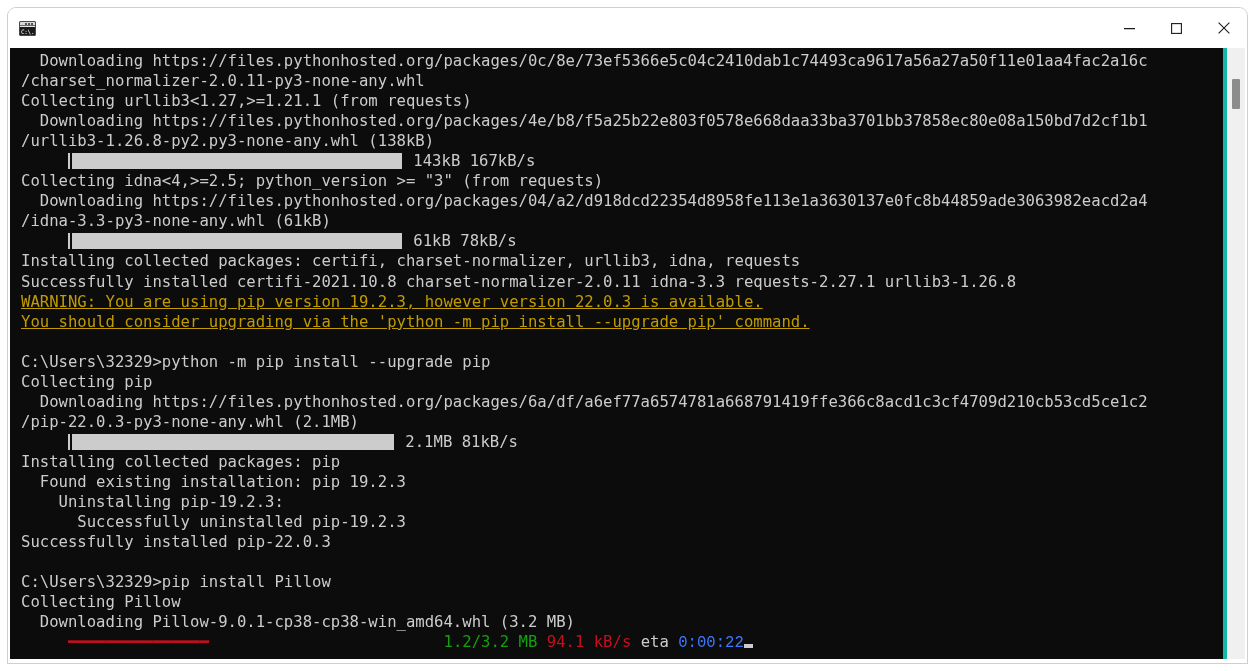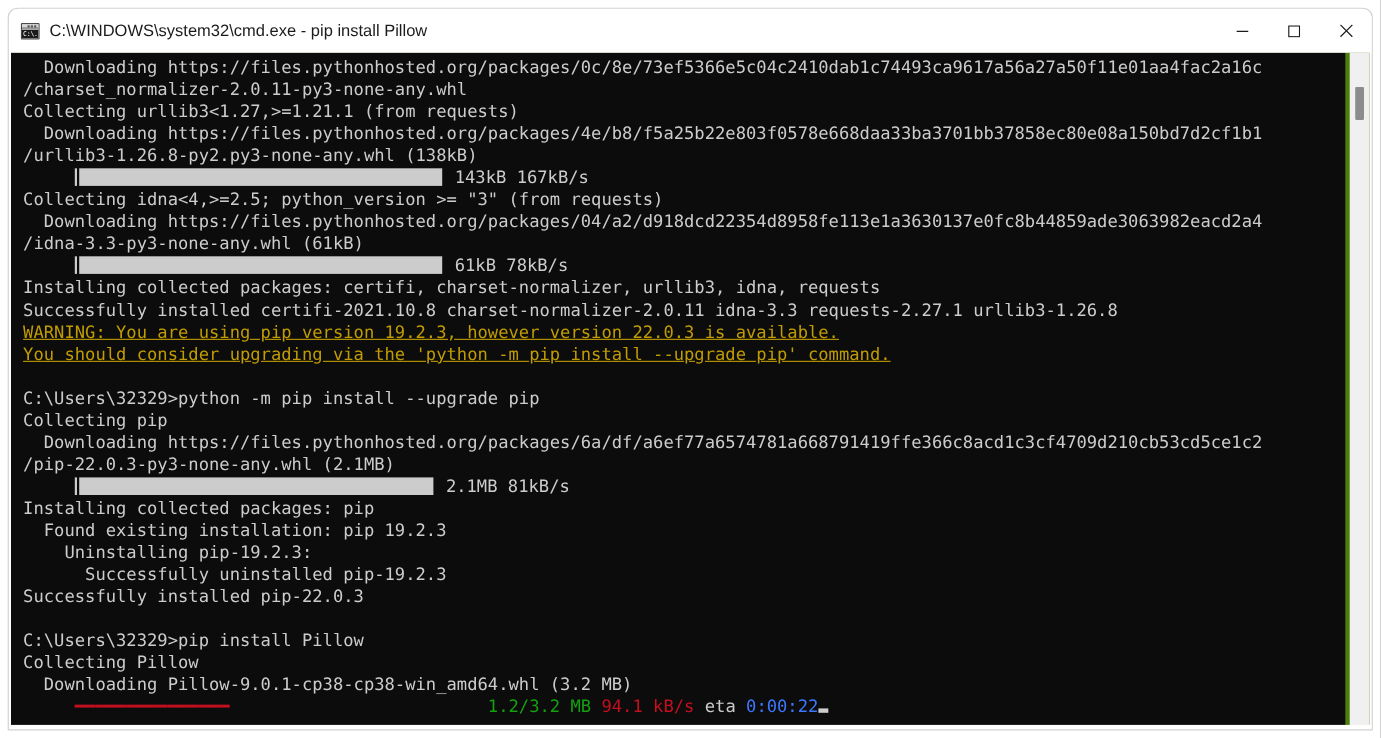--- a/index.html
+++ b/index.html
@@ -85,21 +85,21 @@
     display: flex; align-items: center; justify-content: center;
     color: #1b1b1b;
   }
   .win-btn svg { display:block; }
 
   
   .console {
     position: absolute;
     left: 2px; top: 40px;
     width: 1235px; height: 613px;
-    background: #4d7c0f;
+    background: #14b8a6;
     overflow: hidden;
   }
   .term {
     position: absolute;
     left: 0; top: 0;
     width: 1213px; height: 613px;
     padding: 3px 0 0 11px;
     background: #0c0c0c;
     font-family: "DejaVu Sans Mono", "Liberation Mono", monospace;
     font-size: 15.6px;
@@ -108,21 +108,21 @@
     white-space: pre;
     letter-spacing: 0px;
     overflow: hidden;
   }
   .term .line { height: 20.05px; white-space: pre; }
 
   .c-white  { color: #cccccc; }
   .c-yellow { color: #c19c00; text-decoration: underline; }
   .c-green  { color: #13a10e; }
   .c-red    { color: #c50f1f; }
-  .c-blue   { color: #3b78ff; }
+  .c-blue   { color: #3b78ff; font-family: Liberation Mono, monospace; }
 
   
   .pbar {
     display: inline-block;
     vertical-align: -3px;
     height: 16px;
     background: #cccccc;
     margin-right: 2px;
   }
   .pbar-lead {
@@ -168,21 +168,20 @@
 
     <div class="titlebar">
       <div class="title-icon">
         <div class="bar">
             <i></i>
             <i></i>
             <i></i>
           </div>
         <div class="body">C:\.</div>
       </div>
-      <div class="title-text">C:\WINDOWS\system32\cmd.exe - pip  install Pillow</div>
 
       <div class="win-controls">
         <div class="win-btn">
           <svg width="11" height="11" viewBox="0 0 11 11" aria-hidden="true">
               <path d="M0 5.6 H11" stroke="#1b1b1b" stroke-width="1.1" fill="none"></path>
             </svg>
         </div>
         <div class="win-btn">
           <svg width="11" height="11" viewBox="0 0 11 11" aria-hidden="true">
               <rect x="0.6" y="0.6" width="9.8" height="9.8" stroke="#1b1b1b" stroke-width="1.1" fill="none"></rect>

